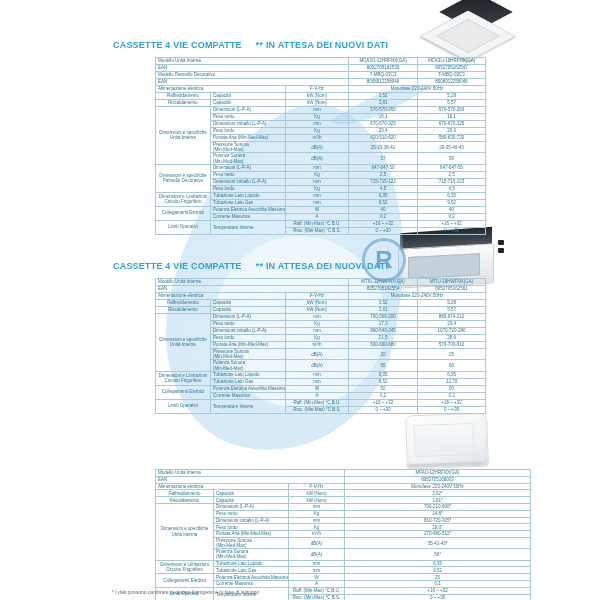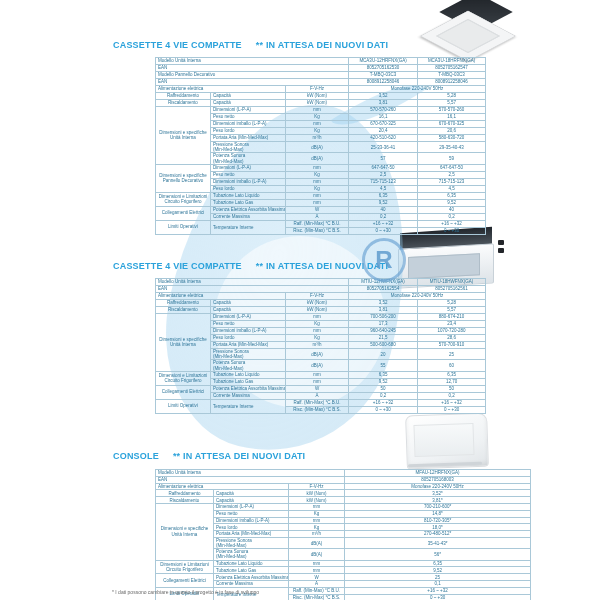--- a/index.html
+++ b/index.html
@@ -383,23 +383,20 @@
           <td>+16 ~ +32</td>
         </tr>
         <tr style="height: 7px;">
           <td>Risc. (Min-Max) °C B.S.</td>
           <td>0 ~ +30</td>
           <td>0 ~ +30</td>
         </tr>
       </tbody>
     </table>
 
-  <div class="title s3">
-    <span class="t1">CONSOLE</span><span class="t2">** IN ATTESA DEI NUOVI DATI</span>
-  </div>
   <table class="spec tb3">
       <colgroup>
         <col style="width: 58px;">
         <col style="width: 75px;">
         <col style="width: 56px;">
         <col style="width: 186px;">
       </colgroup>
       <tbody>
         <tr style="height: 6.8px;">
           <td colspan="3" class="l">Modello Unità Interna</td>

